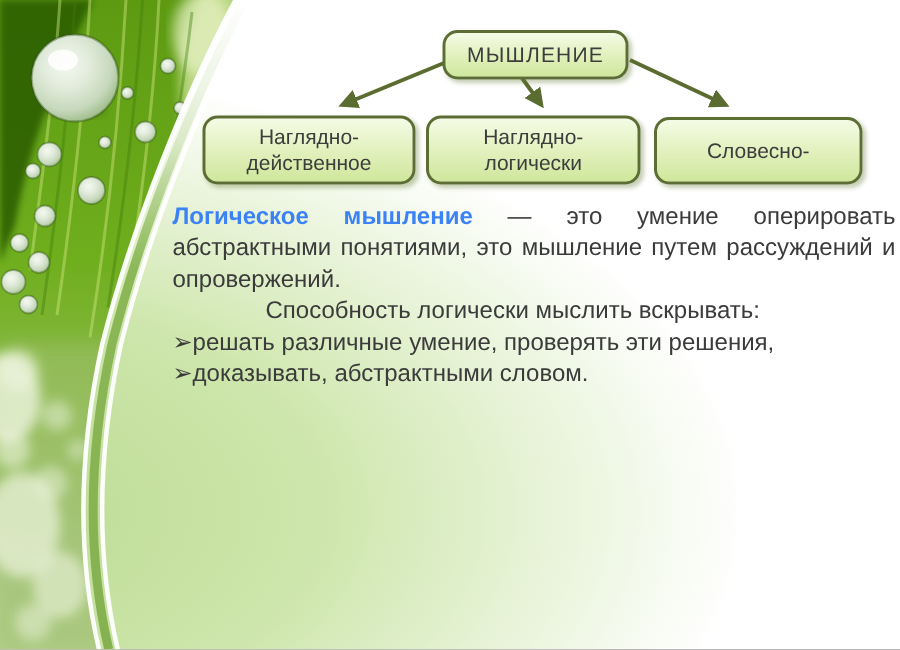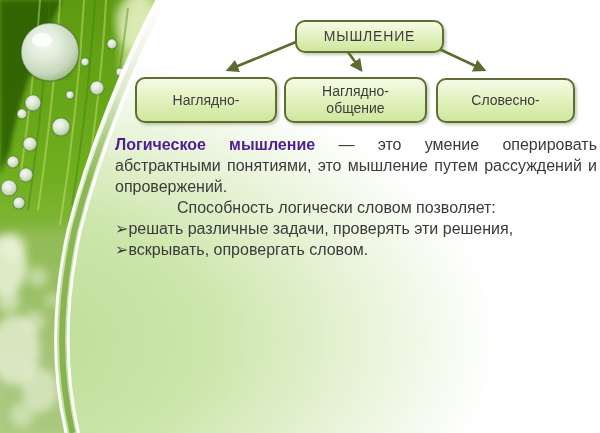--- a/index.html
+++ b/index.html
@@ -18,33 +18,33 @@
   .arrows{position:absolute;left:0;top:0;pointer-events:none;}
   .dbox{
     position:absolute;box-sizing:border-box;
     border:2px solid #5c6e33;border-radius:10px;
     background:linear-gradient(#f5fbe6, #e4f2c2 45%, #cfe79c);
     box-shadow:2px 2px 3px rgba(105,125,60,.38);
     display:flex;flex-direction:column;align-items:center;justify-content:center;
     font-size:14px;line-height:17px;color:#3d3d3d;text-align:center;
   }
   .dbox-root{
-    left:295px;top:20px;width:149px;height:33px;
+    left:295px;top:20px;width:124px;height:33px;
     font-size:14px;letter-spacing:.8px;
   }
   .dbox-1{left:135px;top:77px;width:142px;height:46px;}
   .dbox-2{left:284px;top:77px;width:143px;height:46px;}
   .dbox-3{left:436px;top:78px;width:139px;height:45px;}
   
   .textblock{
     position:absolute;left:115px;top:134px;width:482px;
     font-size:16px;line-height:21px;color:#3b3b3b;
   }
   .para{margin:0;text-align:justify;}
-  .para b{color:#4c1d95;}
+  .para b{color:#3b82f6;}
   .leadin{margin:0;text-align:left;text-indent:62px;}
   .bullet{margin:0;text-align:justify;}
   .bullet .glyph{color:#3b3b3b;}
 </style>
 </head>
 <body>
 
 <div class="slide">
 
   <div class="tint"></div>
@@ -157,29 +157,30 @@
       <line x1="348" y1="52" x2="361" y2="70" marker-end="url(#ah)"></line>
       <line x1="420" y1="40" x2="484" y2="70" marker-end="url(#ah)"></line>
     </g>
   </svg>
 
   <div class="dbox dbox-root">
     <span>МЫШЛЕНИЕ</span>
   </div>
   <div class="dbox dbox-1">
     <span>Наглядно-</span>
+    <span>действенное</span>
   </div>
   <div class="dbox dbox-2">
     <span>Наглядно-</span>
-    <span>общение</span>
+    <span>логически</span>
   </div>
   <div class="dbox dbox-3">
     <span>Словесно-</span>
   </div>
 
   <div class="textblock">
     <p class="para"><b>Логическое мышление</b><span> — это умение оперировать абстрактными понятиями, это мышление путем рассуждений и опровержений.</span></p>
-    <p class="leadin">Способность логически словом позволяет:</p>
-    <p class="bullet"><span class="glyph">➢</span><span>решать различные задачи, проверять эти решения,</span></p>
-    <p class="bullet"><span class="glyph">➢</span><span>вскрывать, опровергать словом.</span></p>
+    <p class="leadin">Способность логически мыслить вскрывать:</p>
+    <p class="bullet"><span class="glyph">➢</span><span>решать различные умение, проверять эти решения,</span></p>
+    <p class="bullet"><span class="glyph">➢</span><span>доказывать, абстрактными словом.</span></p>
   </div>
 
 </div>
 
 </body></html>

